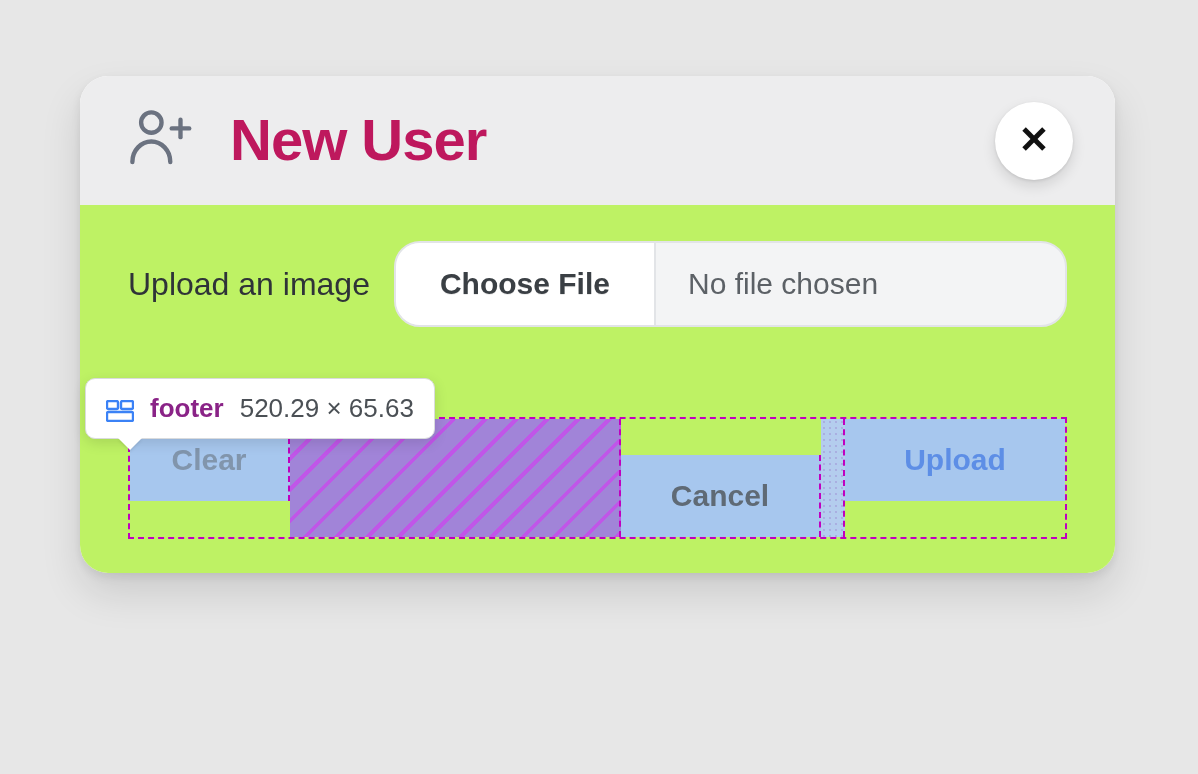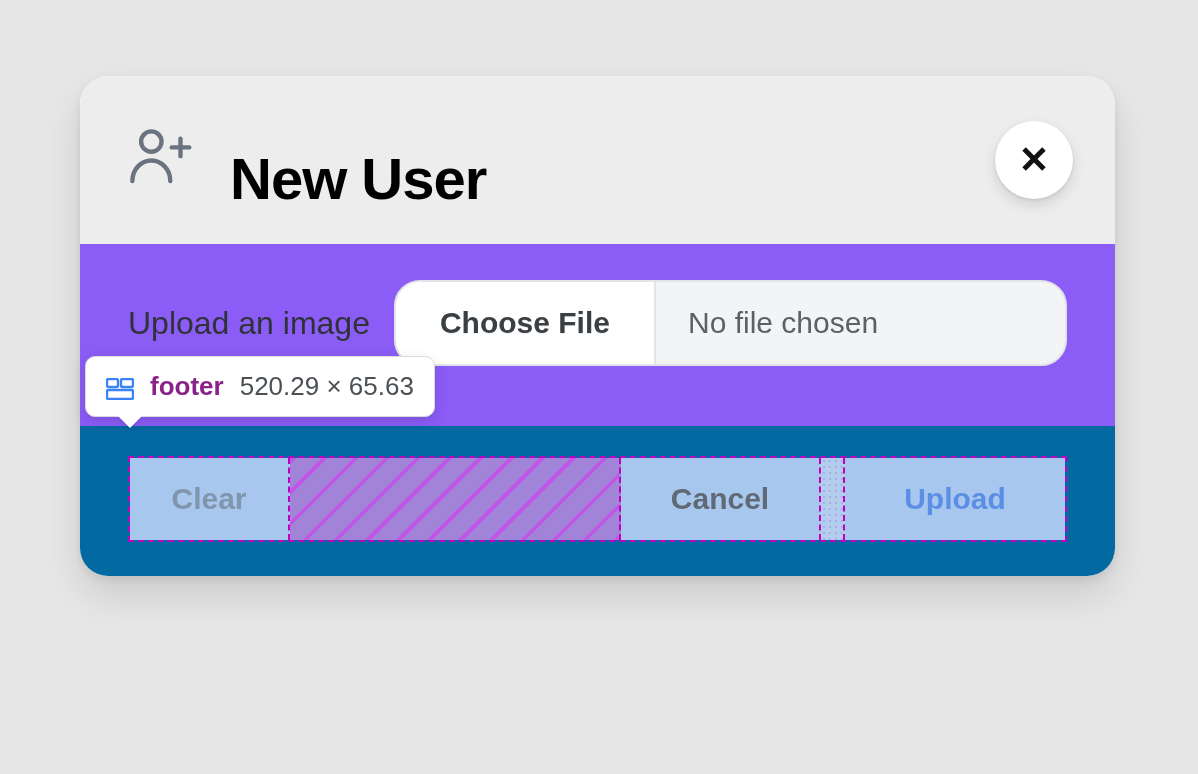--- a/index.html
+++ b/index.html
@@ -33,41 +33,40 @@
   }
   .header-icon {
     width: 70px; height: 64px;
     color: #6b7280;
     flex: 0 0 auto;
   }
   .dialog-title {
     font-size: 58px;
     font-weight: 800;
     letter-spacing: -1px;
-    color: #000000;
-    margin-top: 39px;
+    color: #be185d;
   }
   .close-btn {
     position: absolute;
     right: 42px;
     top: 50%;
     transform: translateY(-50%);
     width: 78px; height: 78px;
     border-radius: 50%;
     background: #fff;
     border: none;
     box-shadow: 0 6px 14px rgba(0,0,0,0.12), 0 1px 3px rgba(0,0,0,0.1);
     display: flex; align-items: center; justify-content: center;
     cursor: pointer;
   }
   .close-btn svg { width: 34px; height: 34px; stroke: #111; stroke-width: 3.5; }
 
   
   .dialog-body {
-    background: #8b5cf6;
+    background: #bef264;
     padding: 36px 48px 60px 48px;
   }
   .upload-row {
     display: flex;
     align-items: stretch;
     gap: 24px;
   }
   .upload-label {
     font-size: 32px;
     color: #2f3338;
@@ -100,21 +99,21 @@
     align-items: center;
     padding-left: 32px;
     font-size: 30px;
     color: #5c6166;
   }
 
   
   .devtools-tip {
     position: absolute;
     left: 85px;
-    top: 356px;
+    top: 378px;
     background: #fff;
     border: 1px solid #d9dbdd;
     border-radius: 10px;
     box-shadow: 0 4px 14px rgba(0,0,0,0.12);
     padding: 14px 20px;
     display: flex;
     align-items: center;
     gap: 16px;
     font-size: 26px;
     z-index: 10;
@@ -131,21 +130,21 @@
     filter: drop-shadow(0 2px 1px rgba(0,0,0,0.08));
   }
   .tip-icon { width: 28px; height: 22px; color: #3b82f6; }
   .tip-element { color: #8a2387; font-weight: 600; }
   .tip-dims { color: #4b5055; }
 
   
   .dialog-footer {
     position: relative;
     padding: 30px 48px 34px 48px;
-    background: #0369a1; 
+    background: #bef264; 
     display: flex;
     align-items: stretch;
   }
   .footer-inner {
     flex: 1;
     display: flex;
     border: 2px dashed #c000c0;
     position: relative;
   }
   .footer-btn {
@@ -175,20 +174,21 @@
       #c056e8 4px,
       #a184d8 4px,
       #a184d8 22px
     );
   }
   .btn-cancel {
     width: 200px;
     background: #a7c7ee;
     color: #5f6a75;
     border-right: 2px dashed #c000c0;
+    margin-top: 36px;
   }
   .gap-small {
     width: 24px;
     background: #b4cdee;
     background-image: radial-gradient(rgba(150,120,200,0.35) 1px, transparent 1px);
     background-size: 6px 6px;
     border-right: 2px dashed #c000c0;
   }
   .btn-confirm {
     width: 220px;

